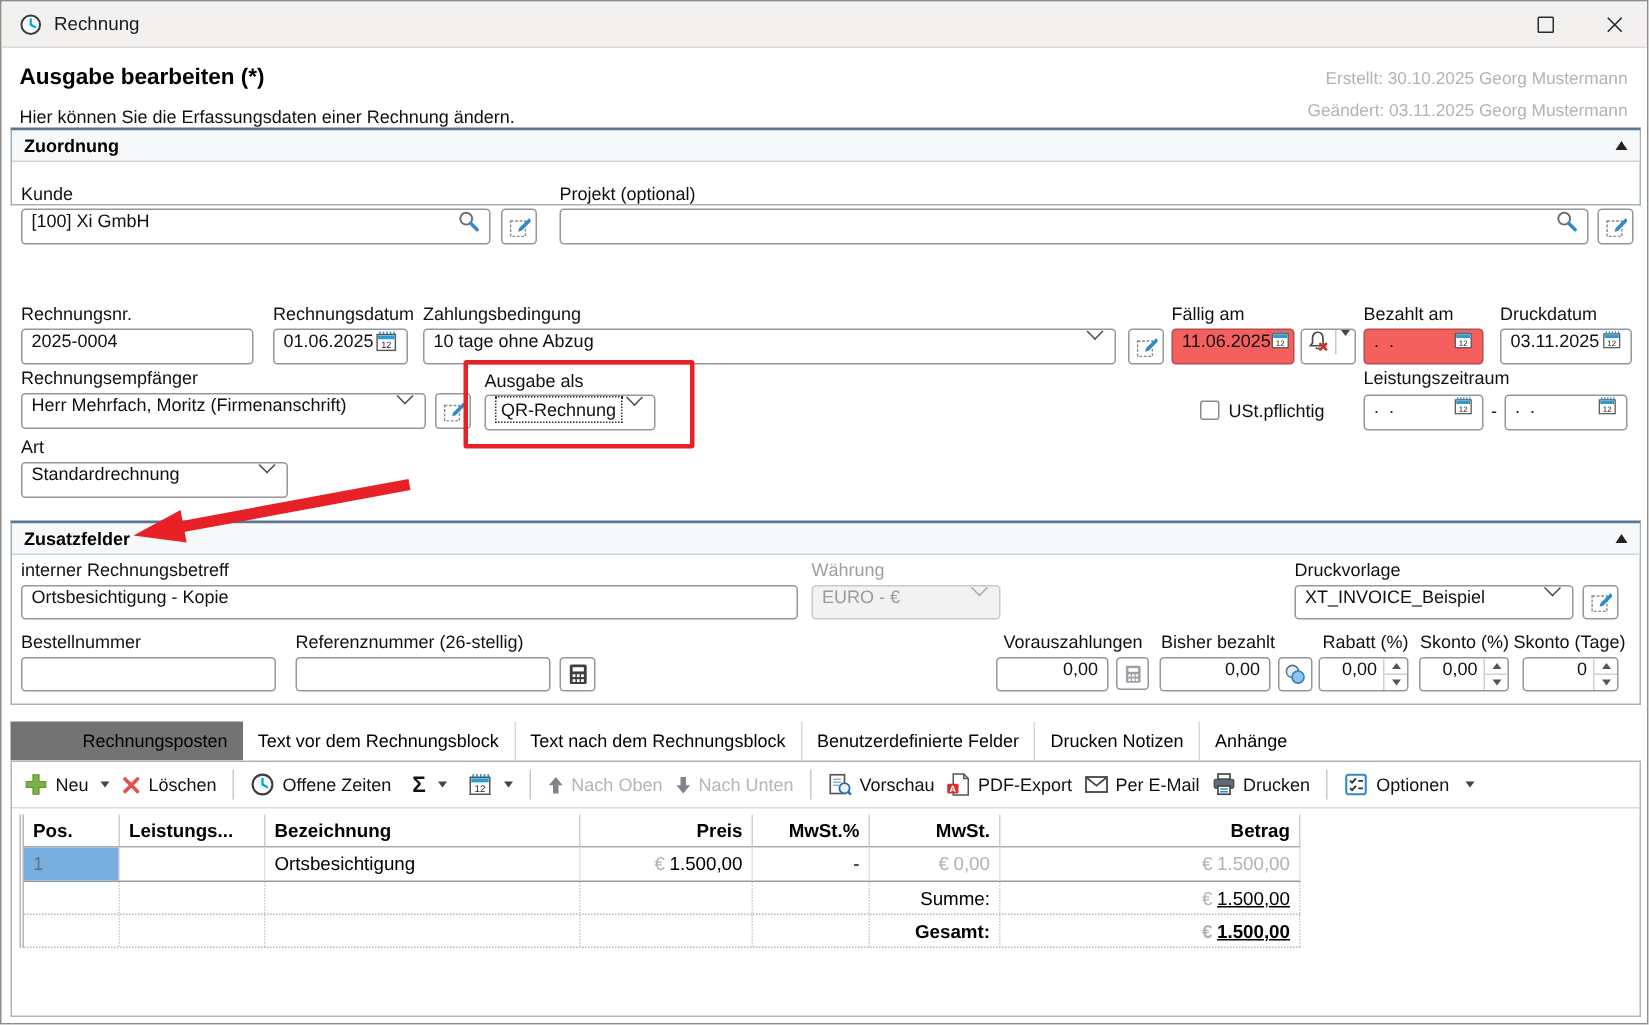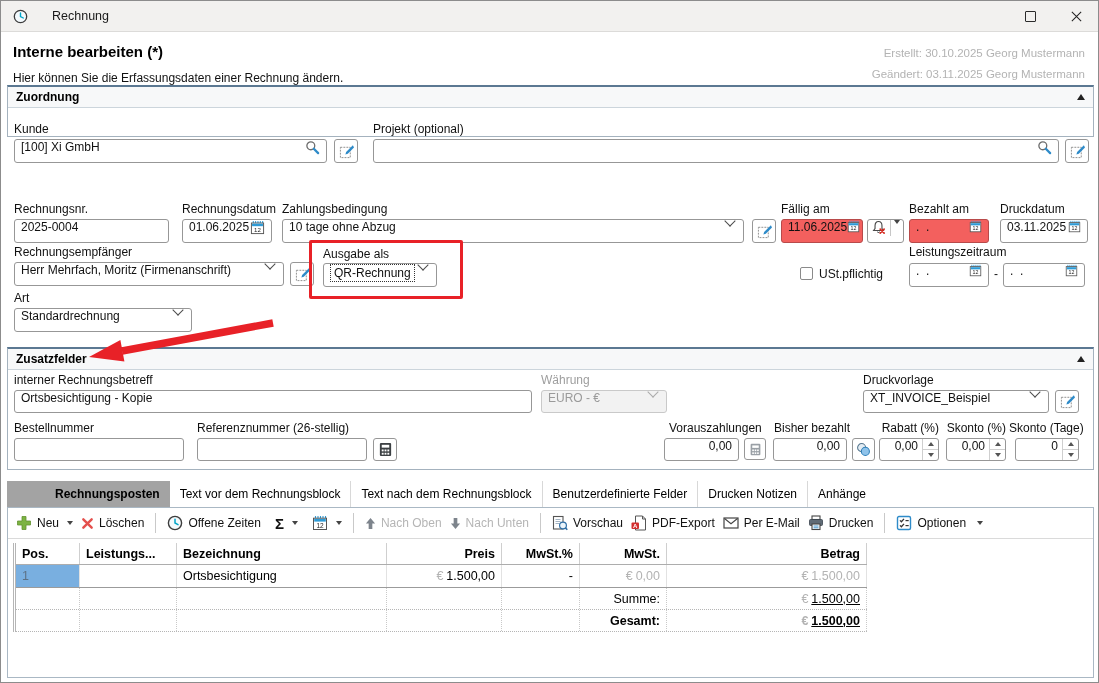--- a/index.html
+++ b/index.html
@@ -1,19 +1,19 @@
 <!DOCTYPE html>
 <html><head>
 <meta charset="utf-8">
 <style>
   html,body{margin:0;padding:0;background:#cfcfcf;font-family:"Liberation Sans","DejaVu Sans",sans-serif;}
   .window{position:relative;width:1099px;height:683px;background:#fff;border:1px solid #8c8c8c;box-sizing:border-box;overflow:hidden;}
   
   .titlebar{position:absolute;left:0;top:0;width:100%;height:30px;background:#f2f1ef;border-bottom:1px solid #dcdbd9;display:flex;align-items:center;}
-  .titlebar .apptitle{font-size:12.5px;color:#1a1a1a;margin-left:24px;}
+  .titlebar .apptitle{font-size:12.5px;color:#1a1a1a;margin-left:8px;}
   .winbtn{position:absolute;top:0;width:46px;height:30px;display:flex;align-items:center;justify-content:center;}
   .maxsq{width:9px;height:9px;border:1px solid #2b2b2b;border-radius:1px;}
   
   .pgtitle{position:absolute;left:12px;top:42px;font-size:15px;font-weight:bold;color:#000;}
   .pgsub{position:absolute;left:12px;top:70px;font-size:12px;color:#111;}
   .meta{position:absolute;right:13px;font-size:11.5px;color:#b3b3b3;white-space:nowrap;}
   
   .section{position:absolute;box-sizing:border-box;background:#fff;border:1px solid #a4b2be;border-top:2px solid #5b7892;}
   .sechead{height:20px;display:flex;align-items:center;padding:0 8px;font-size:12px;font-weight:bold;color:#000;border-bottom:1px solid #ccd5dc;background:#f7f8f9;}
   .collapse{margin-left:auto;display:flex;align-items:center;}
@@ -42,21 +42,21 @@
   .tri-up{width:0;height:0;border-left:3px solid transparent;border-right:3px solid transparent;border-bottom:4px solid #555;}
   .tri-dn{width:0;height:0;border-left:3px solid transparent;border-right:3px solid transparent;border-top:4px solid #555;}
   .focusdots{border:1px dotted #333;padding:0 3px;line-height:16px;}
   .belldiv{width:1px;height:16px;background:#c7c7c7;margin:0 3px 0 4px;}
   
   .annot-rect{position:absolute;left:308px;top:239px;width:148px;height:53px;border:3px solid #e82127;border-radius:2px;z-index:60;}
   .annot-arrow{position:absolute;left:80px;top:314px;z-index:60;}
   
   .tabs{position:absolute;left:6px;top:480px;height:26px;display:flex;align-items:stretch;}
   .tab{display:flex;align-items:center;padding:0 10px;font-size:12px;color:#000;border-right:1px solid #d8d8d8;white-space:nowrap;}
-  .tab.active{background:#a3a3a3;font-weight:bold;border-right:none;padding-left:48px;}
+  .tab.active{background:#737373;font-weight:normal;border-right:none;padding-left:48px;}
   
   .panel{position:absolute;left:6px;top:506px;width:1087px;height:171px;box-sizing:border-box;border:1px solid #aab8c4;background:#fff;}
   .toolbar{position:absolute;left:7px;top:507px;width:1085px;height:31px;box-sizing:border-box;border-bottom:1px solid #dadada;display:flex;align-items:center;padding:0 8px;gap:8px;}
   .titem{display:flex;align-items:center;gap:5px;font-size:12px;color:#111;white-space:nowrap;}
   .titem.disabled{color:#b5b5b5;}
   .tsep{width:1px;height:20px;background:#c9c9c9;margin:0 3px;flex:none;}
   .caret{width:0;height:0;border-left:3.5px solid transparent;border-right:3.5px solid transparent;border-top:4px solid #444;}
   .sigma{font-size:15px;font-weight:bold;}
   .ico16{width:16px;height:16px;flex:none;}
   
@@ -178,21 +178,21 @@
     <div class="winbtn" style="left:1006px">
         <span class="maxsq"></span>
       </div>
     <div class="winbtn" style="left:1052px">
         <svg class="ico13">
           <use href="#s-xthin"></use>
         </svg>
       </div>
   </div>
 
-  <div class="pgtitle">Interne bearbeiten (*)</div>
+  <div class="pgtitle">Ausgabe bearbeiten (*)</div>
   <div class="pgsub">Hier können Sie die Erfassungsdaten einer Rechnung ändern.</div>
   <div class="meta" style="top:46px">Erstellt: 30.10.2025 Georg Mustermann</div>
   <div class="meta" style="top:67px">Geändert: 03.11.2025 Georg Mustermann</div>
 
   <div class="section" style="left:6px;top:84px;width:1087px;height:52px">
     <div class="sechead">
       <span>Zuordnung</span>
       <span class="collapse">
           <i class="tri-up-c"></i>
         </span>

